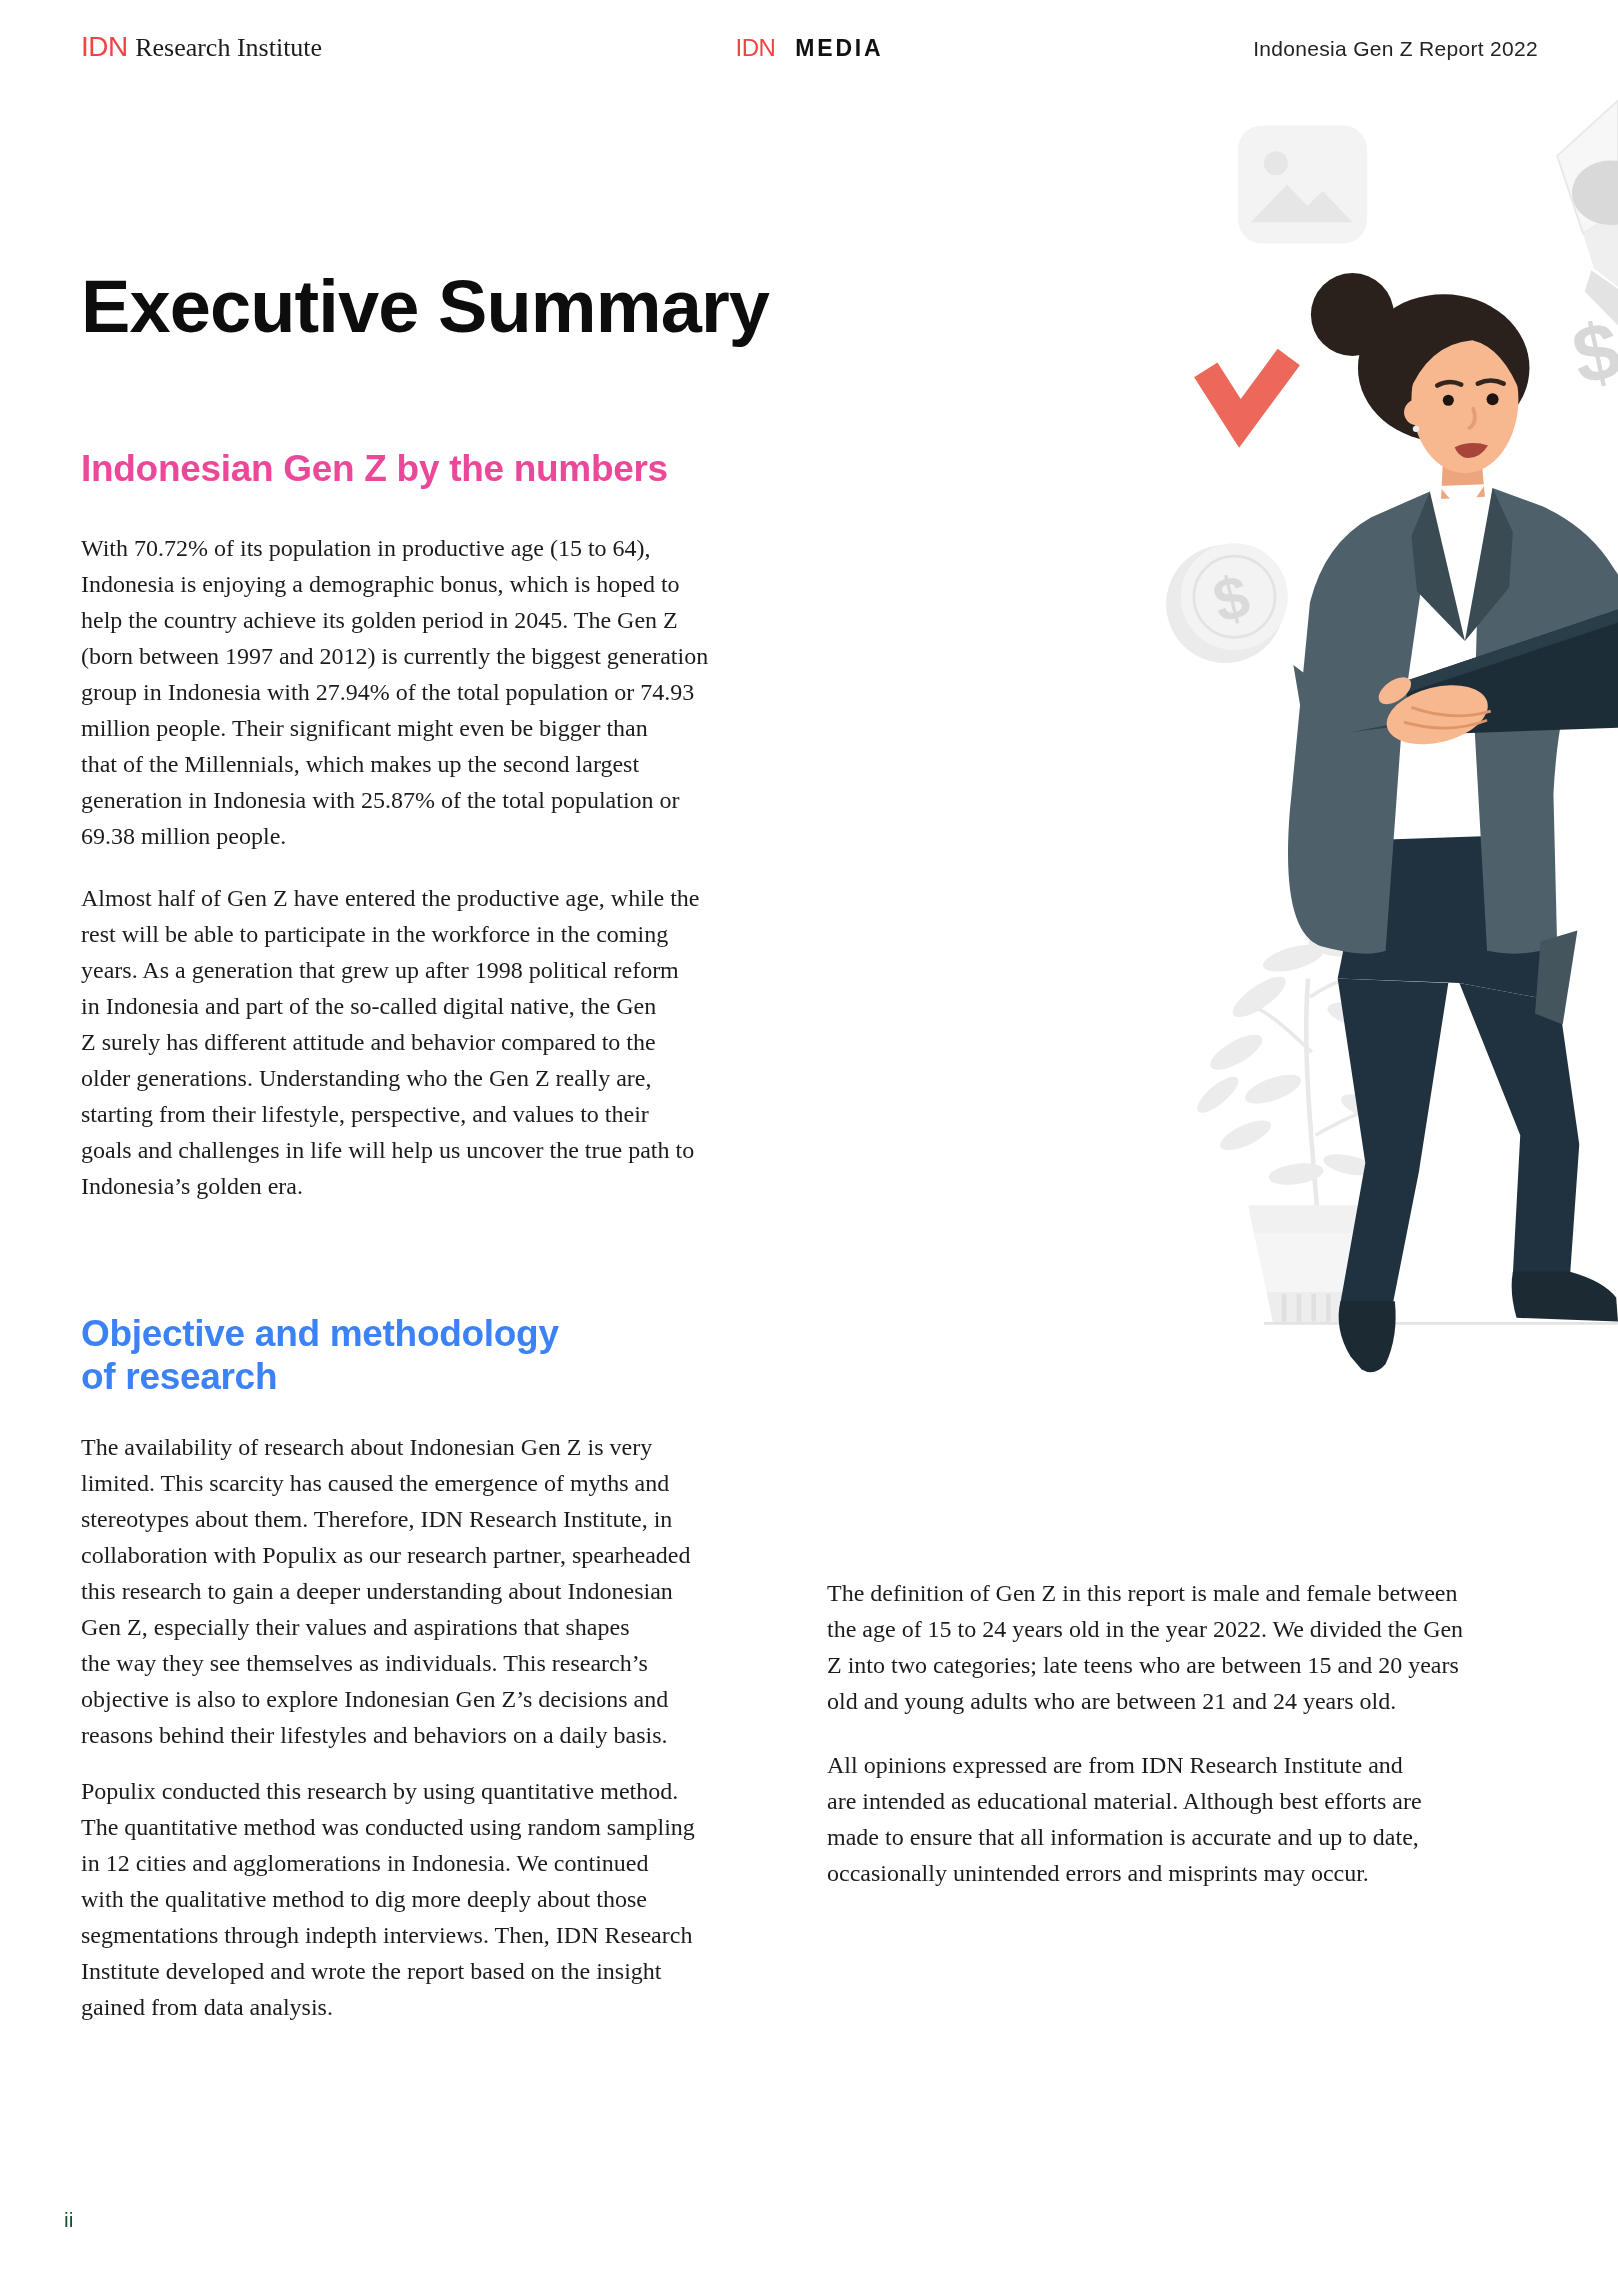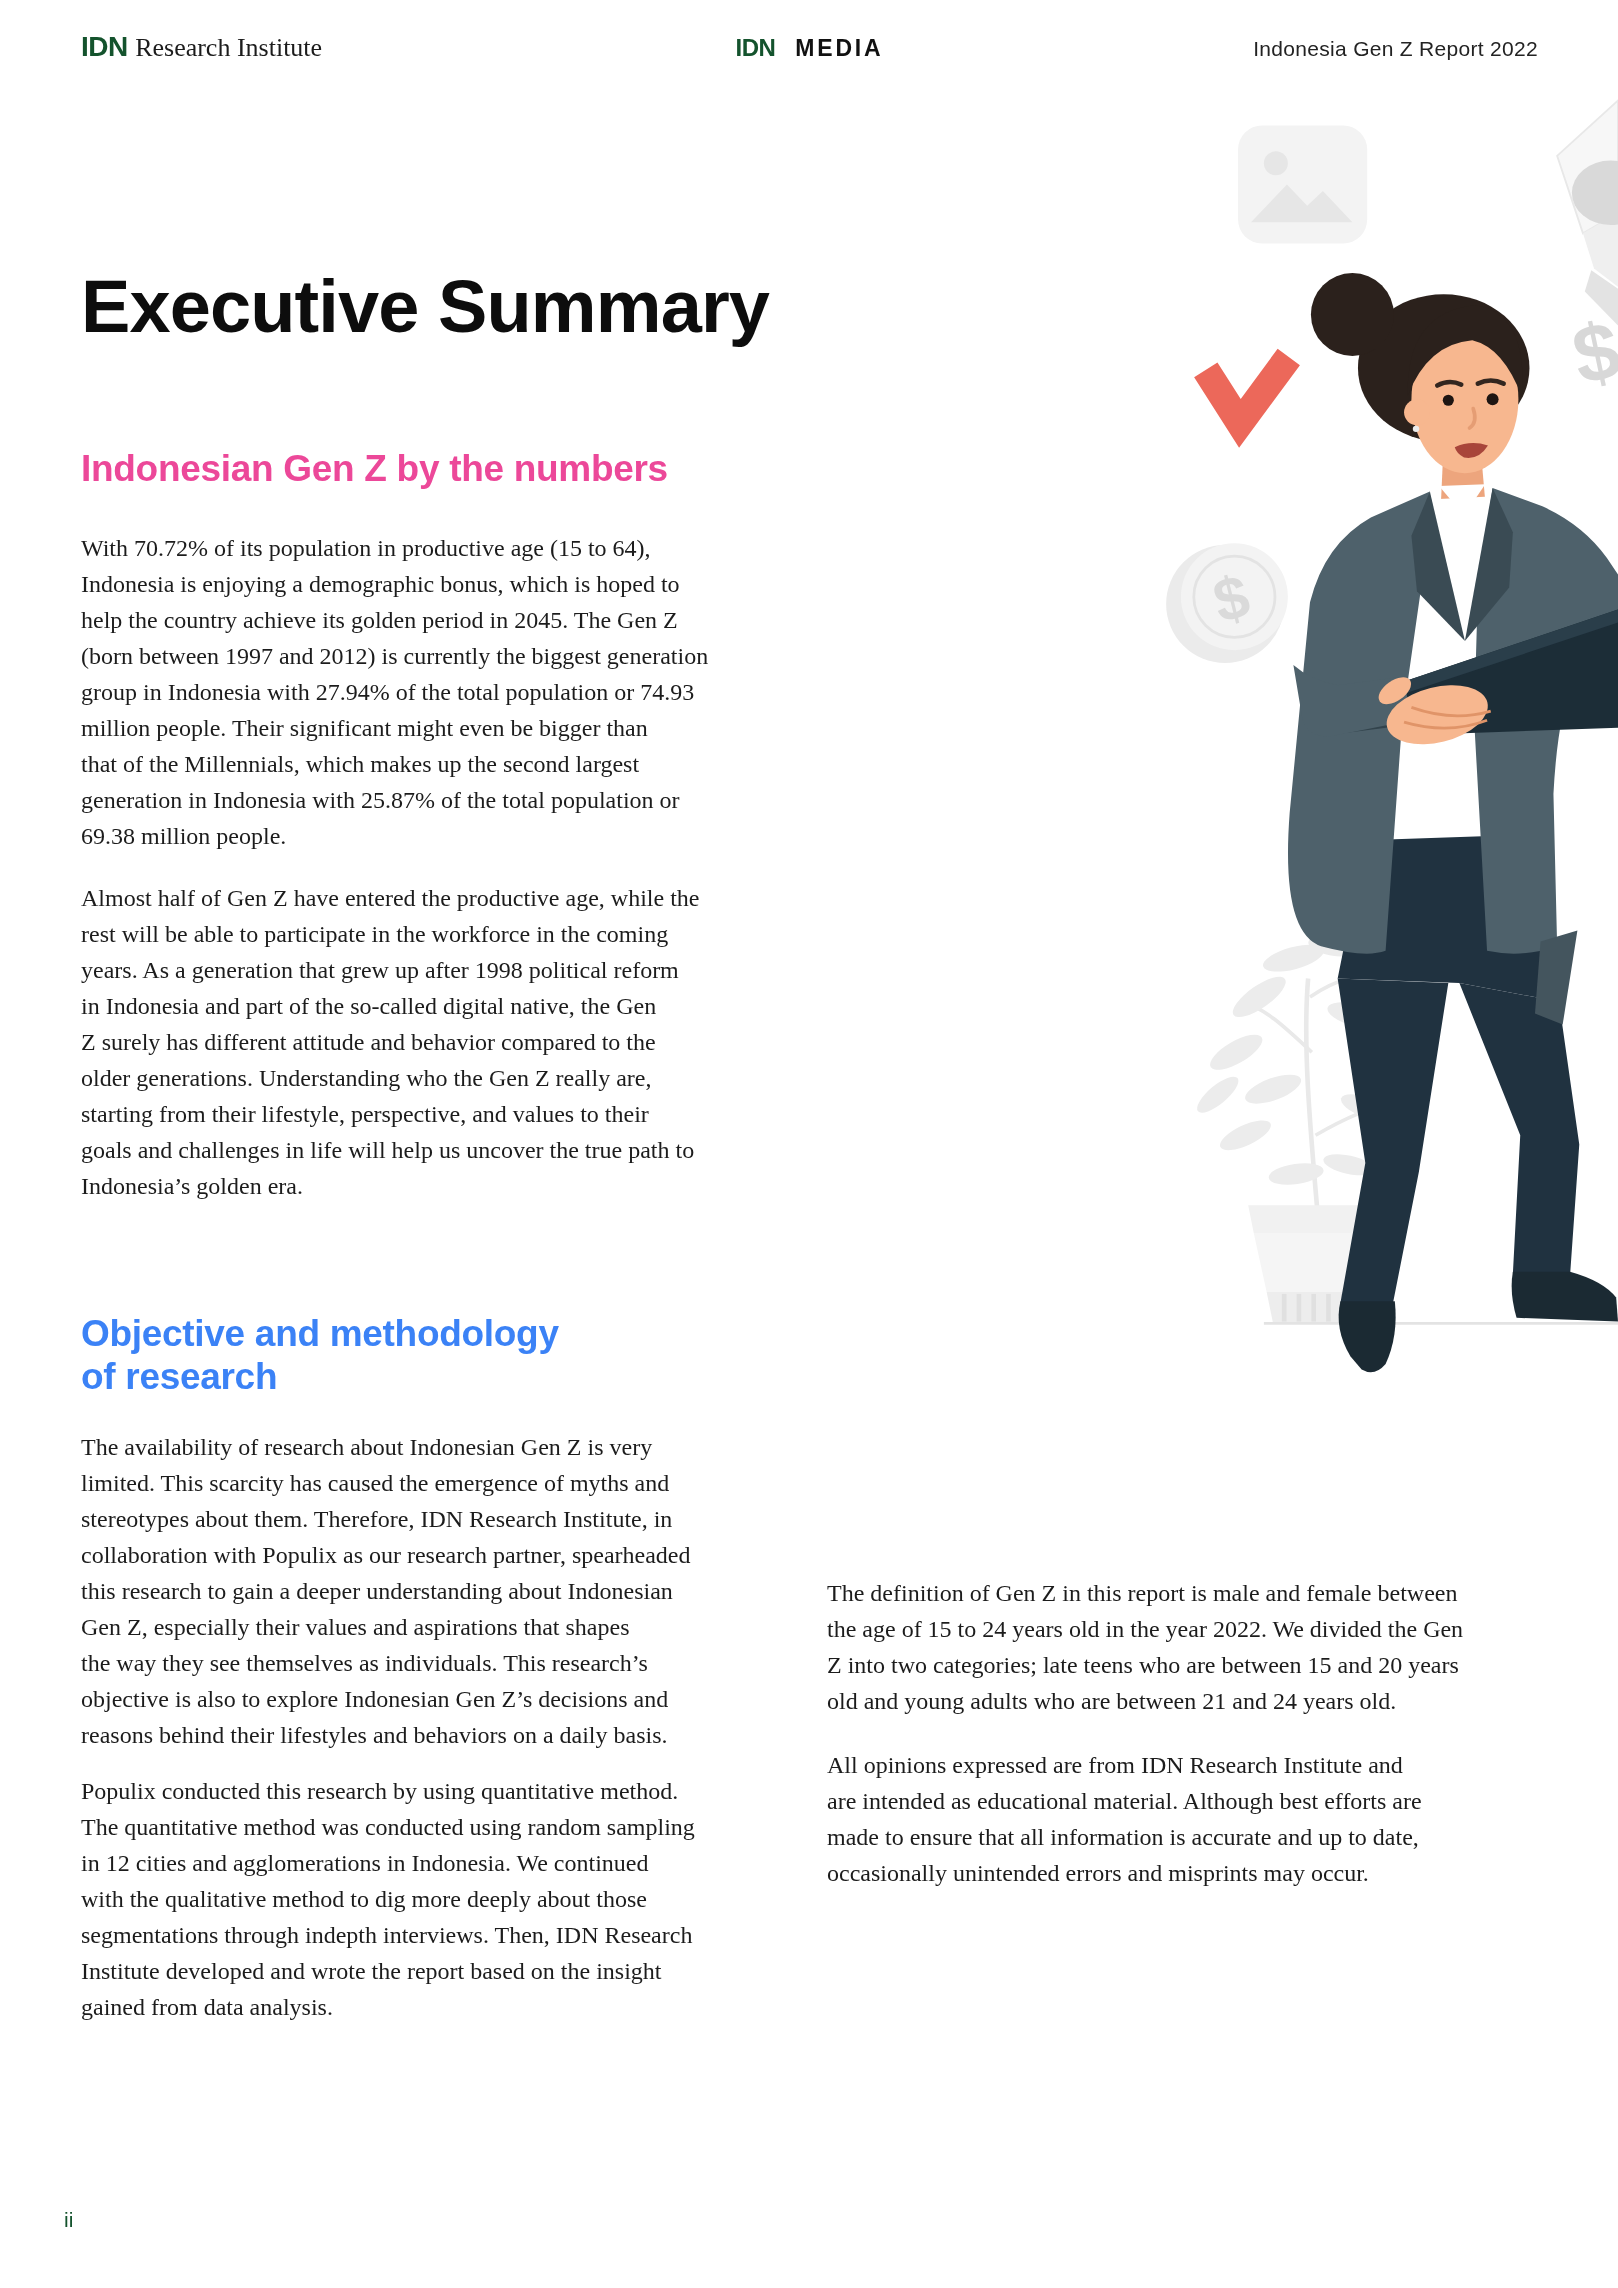--- a/index.html
+++ b/index.html
@@ -8,21 +8,21 @@
     position:relative;
     background:#ffffff;
     font-family:"Liberation Sans", sans-serif;
     color:#1b1b1b;
     overflow:hidden;
   }
   
   .hdr-left   { position:absolute; left:81px;  top:31px; white-space:nowrap; }
   .hdr-center { position:absolute; left:0; right:0; top:34px; text-align:center; white-space:nowrap; }
   .hdr-right  { position:absolute; right:81px; top:37px; font-size:21px; color:#232323; letter-spacing:0.3px; }
-  .idn-mark   { color:#14532d; font-weight:700; font-size:28px; letter-spacing:-0.5px; }
+  .idn-mark   { color:#ef4444; font-weight:400; font-size:28px; letter-spacing:-0.5px; }
   .hdr-center .idn-mark { font-size:24px; }
   .ri-text    { font-family:"Liberation Serif", serif; font-size:26px; color:#1c1c1c; margin-left:7.4px; }
   .media-text { font-weight:700; font-size:23px; color:#111; letter-spacing:2.8px; margin-left:20px; }
 
   
   .h1 {
     position:absolute; left:81px; top:220px;
     font-size:74px; font-weight:800; color:#0d0d0d;
     letter-spacing:-0.9px; line-height:1; white-space:nowrap;
   }

